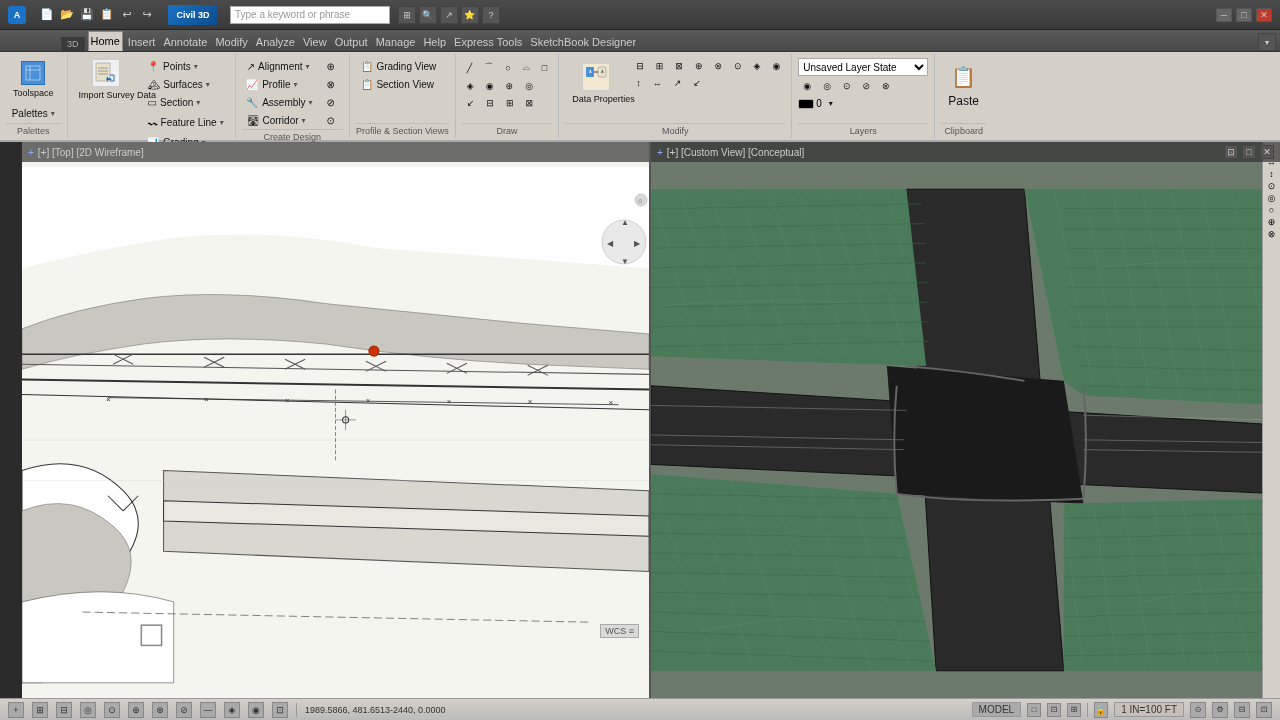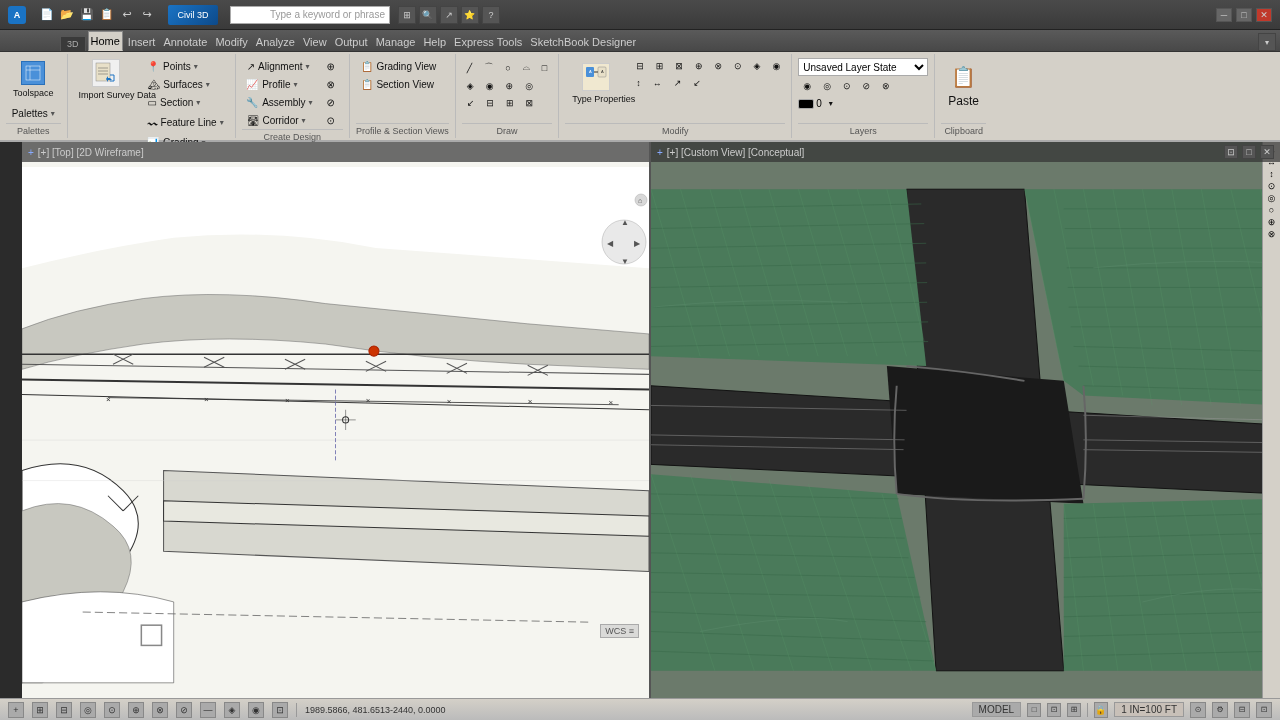--- a/index.html
+++ b/index.html
@@ -10,21 +10,21 @@
       height: 30px; background: linear-gradient(to bottom, #4a4a4a, #3a3a3a);
       display: flex; align-items: center; justify-content: space-between;
       padding: 0 8px; color: #ddd; border-bottom: 1px solid #222;
     }
     #titlebar .left { display: flex; align-items: center; gap: 8px; }
     #titlebar .center { position: absolute; left: 50%; transform: translateX(-50%); font-size: 12px; color: #ccc; }
     #titlebar .right { display: flex; align-items: center; gap: 4px; margin-left: auto; }
     .title-btn { width: 16px; height: 14px; background: #666; border: 1px solid #555; cursor: pointer; display: flex; align-items: center; justify-content: center; font-size: 9px; color: #ccc; }
     .title-btn.close { background: #c0392b; }
     .appicon { width: 18px; height: 18px; background: #1a73c4; border-radius: 3px; display: flex; align-items: center; justify-content: center; font-size: 9px; font-weight: bold; color: white; }
-    .search-box { width: 160px; height: 18px; background: #fff; border: 1px solid #aaa; padding: 0 4px; font-size: 10px; color: #555; display: flex; align-items: center; justify-content: flex-end; }
+    .search-box { width: 160px; height: 18px; background: #fff; border: 1px solid #aaa; padding: 0 4px; font-size: 10px; color: #555; display: flex; align-items: center; }
     .nav-icons { display: flex; gap: 3px; }
     .nav-icon { width: 18px; height: 18px; background: #555; border: 1px solid #444; cursor: pointer; display: flex; align-items: center; justify-content: center; font-size: 9px; color: #ccc; }
 
     
     #ribbon-tabs {
       height: 22px; background: linear-gradient(to bottom, #5a5a5a, #484848);
       display: flex; align-items: flex-end; padding-left: 60px;
       border-bottom: 1px solid #333;
     }
     .ribbon-tab {
@@ -129,21 +129,21 @@
     #right-panel {
       position: absolute; right: 0; top: 142px; width: 18px; bottom: 22px;
       background: #d4d0c8; border-left: 1px solid #999;
       display: flex; flex-direction: column; align-items: center; padding: 2px;
     }
 
     
     .c3d-logo {
       width: 50px; height: 20px; background: linear-gradient(135deg, #1a73c4, #0d4a8a);
       border-radius: 2px; display: flex; align-items: center; justify-content: center;
-      font-size: 9px; color: white; font-weight: normal; margin-right: 4px;
+      font-size: 9px; color: white; font-weight: bold; margin-right: 4px;
     }
 
     
     #qat {
       display: flex; align-items: center; gap: 2px; padding: 0 4px;
     }
     .qat-btn { width: 18px; height: 18px; display: flex; align-items: center; justify-content: center; cursor: pointer; font-size: 11px; color: #ccc; }
 
     svg { display: block; }
   </style>
@@ -367,21 +367,21 @@
         <div class="rb-btn rb-btn-large">
           <div style="width:28px; height:28px; background:#f0e8d0; border:1px solid #ccc; display:flex; align-items:center; justify-content:center;">
             <svg width="22" height="22" viewBox="0 0 22 22">
               <rect x="1" y="1" width="8" height="10" fill="#4a90d9" rx="1"></rect>
               <rect x="13" y="1" width="8" height="10" fill="#e8e0c8" stroke="#888" stroke-width="0.5" rx="1"></rect>
               <path d="M9 6 L13 6" stroke="#333" stroke-width="1" marker-end="url(#arr)"></path>
               <text x="4" y="7" font-size="4" fill="white">A</text>
               <text x="16" y="7" font-size="4" fill="#333">A</text>
             </svg>
           </div>
-          <span style="font-size:9px; text-align:center; max-width:48px;">Type Properties</span>
+          <span style="font-size:9px; text-align:center; max-width:48px;">Data Properties</span>
         </div>
         <div style="display:flex; flex-direction:column; gap:1px;">
           <div style="display:flex; gap:2px; flex-wrap:wrap; max-width:180px;">
             <div class="rb-btn" style="font-size:9px;">⊟</div>
             <div class="rb-btn" style="font-size:9px;">⊞</div>
             <div class="rb-btn" style="font-size:9px;">⊠</div>
             <div class="rb-btn" style="font-size:9px;">⊕</div>
             <div class="rb-btn" style="font-size:9px;">⊗</div>
             <div class="rb-btn" style="font-size:9px;">⊙</div>
             <div class="rb-btn" style="font-size:9px;">◈</div>

